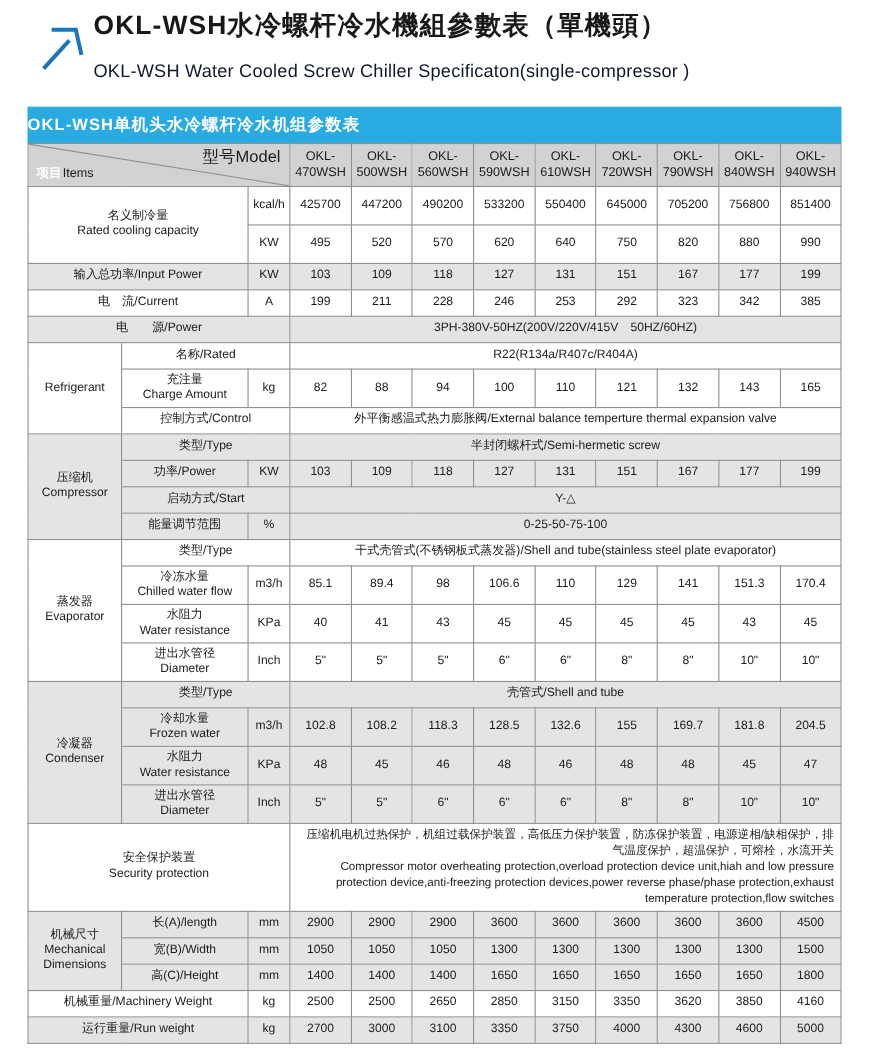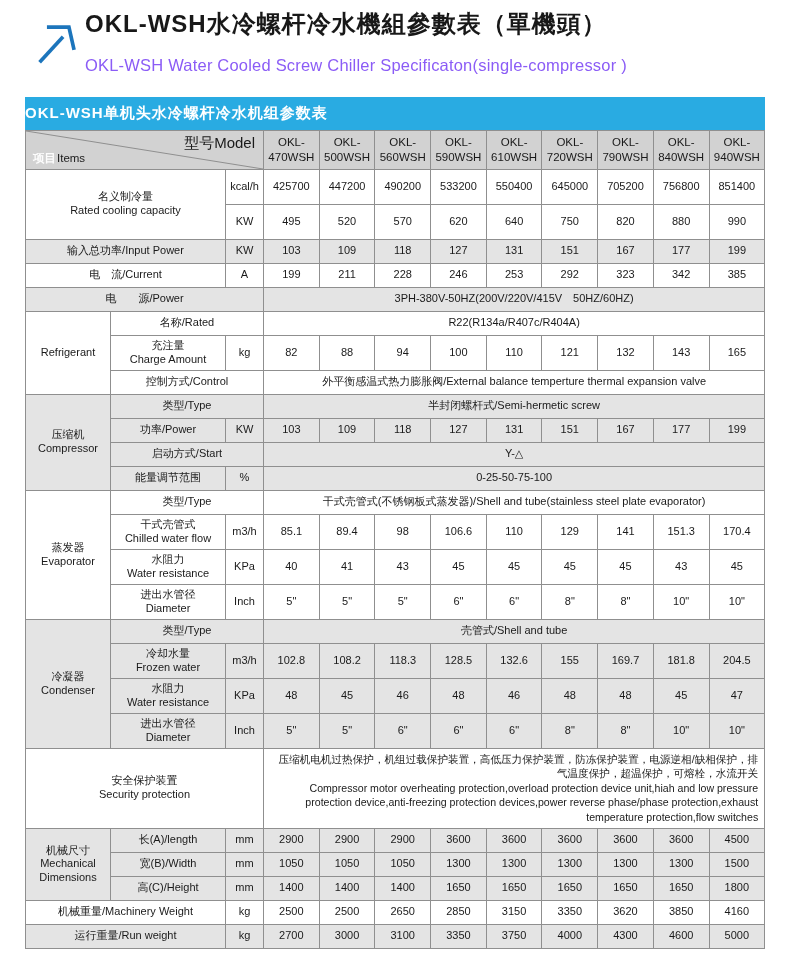--- a/index.html
+++ b/index.html
@@ -6,21 +6,21 @@
   body{
     width:790px;height:957px;overflow:hidden;background:#ffffff;
     font-family:"Liberation Sans","DejaVu Sans",sans-serif;color:#1a1a1a;
   }
   .wrap{padding:6px 25px 0 25px;}
 
   
   .titlebar{display:flex;align-items:center;gap:8px;margin:4px 0 0 8px;}
   .logo{flex:0 0 auto;margin-top:4px;}
   .t1{font-size:24px;font-weight:bold;letter-spacing:1px;line-height:1.15;color:#181818;}
-  .t2{font-size:16.5px;color:#8b5cf6;margin-top:18px;letter-spacing:0.2px;}
+  .t2{font-size:16.5px;color:#0f172a;margin-top:18px;letter-spacing:0.2px;}
 
   
   .banner{
     margin-top:22px;height:33px;background:#29ABE2;color:#ffffff;
     display:flex;align-items:center;
     font-size:15px;font-weight:bold;letter-spacing:1px;
   }
 
   
   table{width:740px;border-collapse:collapse;table-layout:fixed;font-size:11px;}
@@ -251,21 +251,21 @@
     <tr class="single">
       <td rowspan="4" class="grp">
             <span>蒸发器</span>
             <span>Evaporator</span>
           </td>
       <td colspan="2">类型/Type</td>
       <td colspan="9">干式壳管式(不锈钢板式蒸发器)/Shell and tube(stainless steel plate evaporator)</td>
     </tr>
     <tr class="dbl">
       <td class="lab2">
-            <span>干式壳管式</span>
+            <span>冷冻水量</span>
             <span>Chilled water flow</span>
           </td>
       <td class="unit">m3/h</td>
       <td>85.1</td>
           <td>89.4</td>
           <td>98</td>
           <td>106.6</td>
           <td>110</td>
           <td>129</td>
           <td>141</td>

